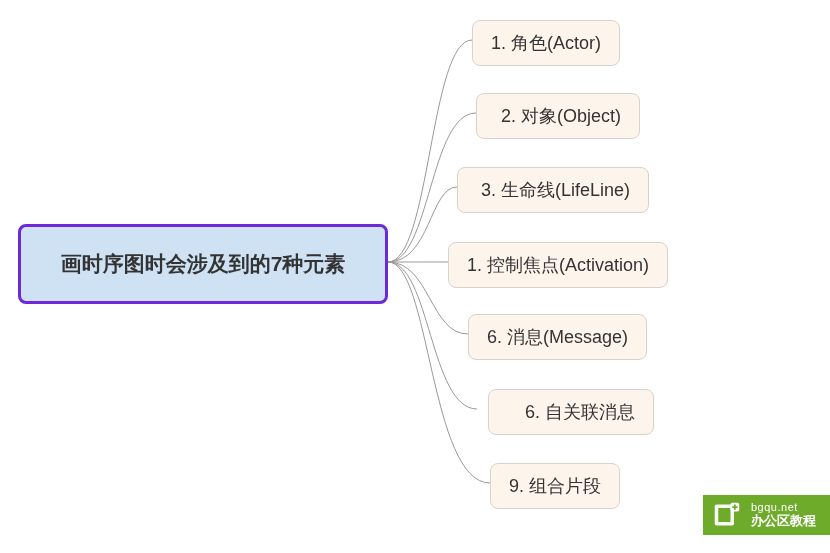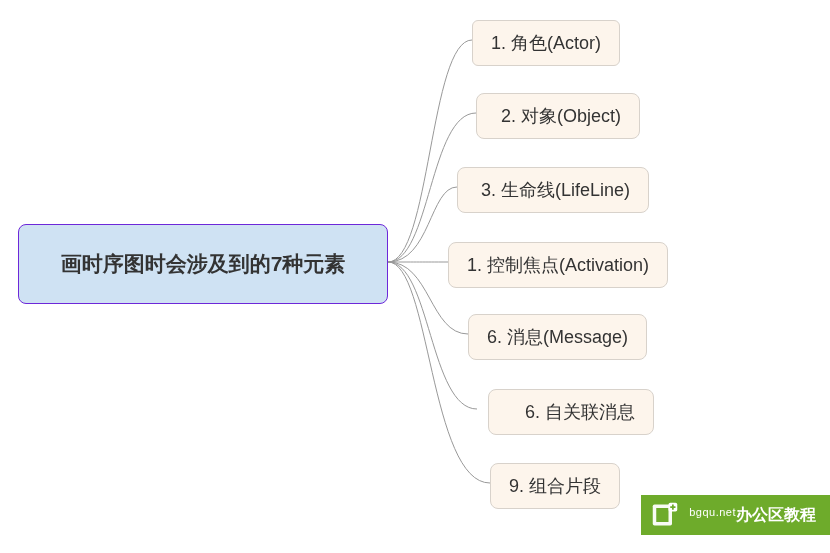--- a/index.html
+++ b/index.html
@@ -18,21 +18,21 @@
     height: 553px;
     pointer-events: none;
   }
   .root-node {
     position: absolute;
     left: 18px;
     top: 224px;
     width: 370px;
     height: 80px;
     background: #cfe2f3;
-    border: 1px solid #6d28d9;
+    border: 3px solid #6d28d9;
     border-radius: 8px;
     display: flex;
     align-items: center;
     justify-content: center;
     font-size: 21px;
     font-weight: 700;
     color: #333;
   }
   .child-node {
     position: absolute;
@@ -55,44 +55,44 @@
     gap: 10px;
     padding: 6px 14px 6px 10px;
     font-size: 14px;
   }
   .watermark .wm-icon {
     width: 28px;
     height: 28px;
     position: relative;
   }
   .watermark .wm-icon svg { width: 28px; height: 28px; }
-  .watermark .wm-text { display: flex; flex-direction: row; line-height: 1.05; justify-content: center; }
+  .watermark .wm-text { display: flex; flex-direction: column; line-height: 1.05; justify-content: center; }
   .watermark .wm-text .wm-url { font-size: 11px; letter-spacing: 0.5px; }
-  .watermark .wm-text .wm-cn { font-size: 16px; font-weight: 600; }
+  .watermark .wm-text .wm-cn { font-size: 13px; font-weight: 600; }
 </style>
 </head>
 <body>
 
 <svg class="connectors">
   <g stroke="#999" stroke-width="1" fill="none">
     <path d="M388 262 C 430 262, 430 40, 472 40"></path>
     <path d="M388 262 C 430 262, 430 113, 476 113"></path>
     <path d="M388 262 C 430 262, 430 187, 457 187"></path>
     <path d="M388 262 C 420 262, 420 262, 448 262"></path>
     <path d="M388 262 C 430 262, 430 334, 468 334"></path>
     <path d="M388 262 C 430 262, 430 409, 477 409"></path>
     <path d="M388 262 C 430 262, 430 483, 490 483"></path>
   </g>
 </svg>
 
 <div class="root-node">
   <span>画时序图时会涉及到的7种元素</span>
 </div>
 
-<div class="child-node" style="left:472px; top:20px;border-radius:6px;">
+<div class="child-node" style="left:472px; top:20px;">
   <span>1. 角色(Actor)</span>
 </div>
 
 <div class="child-node" style="left:476px; top:93px;padding-left:24px;">
   <span>2. 对象(Object)</span>
 </div>
 
 <div class="child-node" style="left:457px; top:167px;padding-left:23px;">
   <span>3. 生命线(LifeLine)</span>
 </div>

